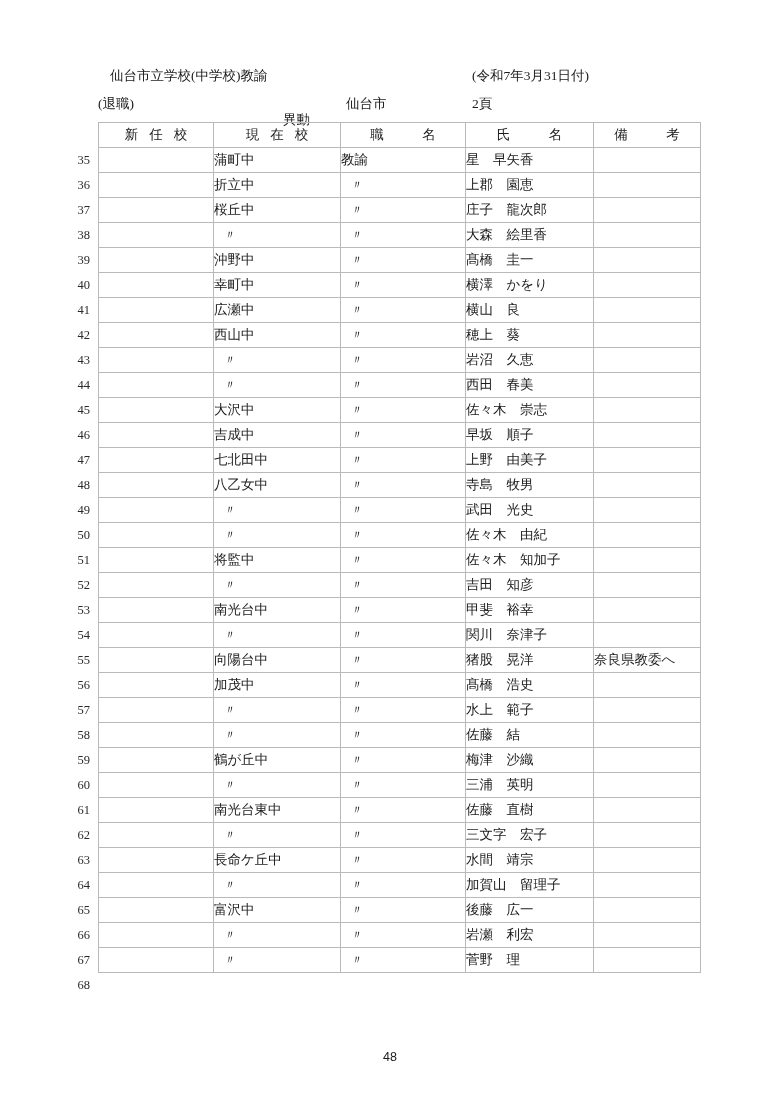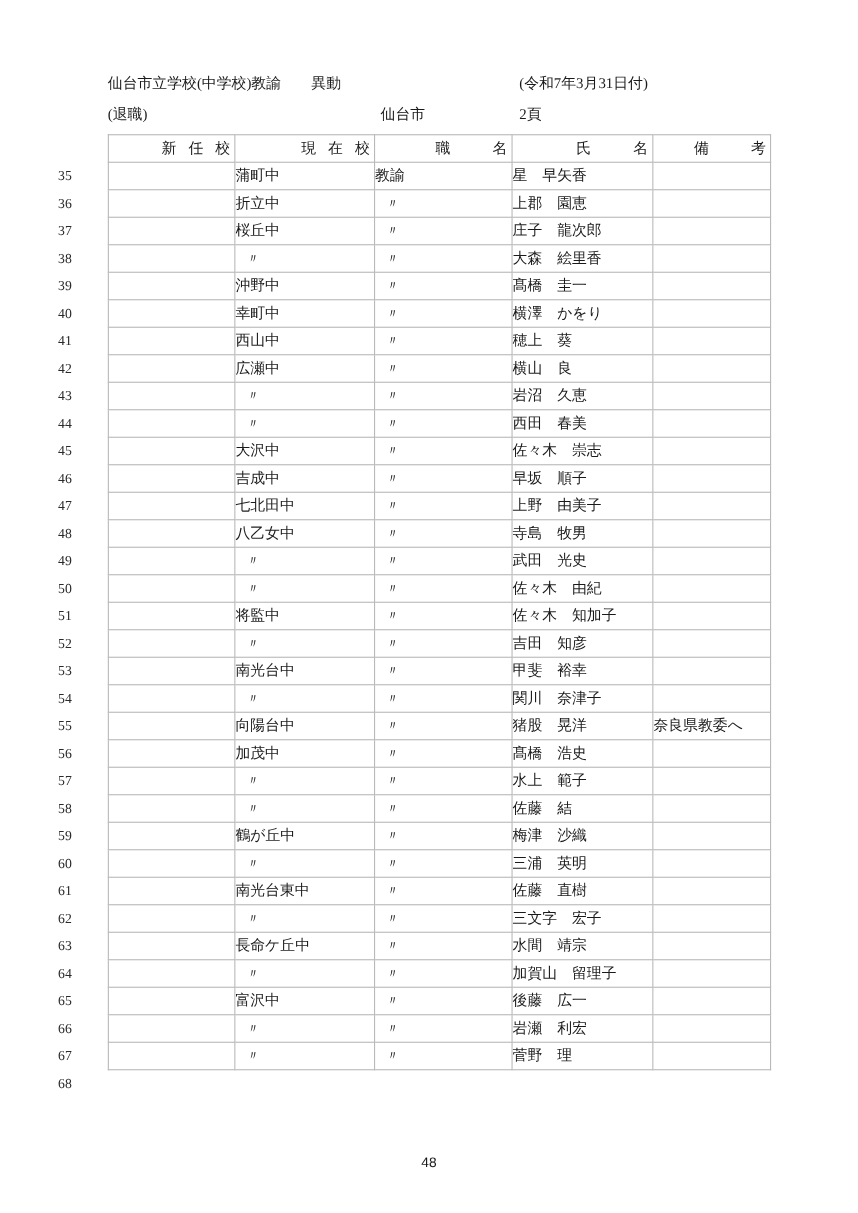--- a/index.html
+++ b/index.html
@@ -27,22 +27,22 @@
     top: 62px;
     width: 620px;
   }
   .hdr-line {
     position: relative;
     height: 28px;
     font-size: 13.5px;
     line-height: 28px;
     white-space: nowrap;
   }
-  .hdr-title      { position: absolute; left: 0; text-align: right; }
-  .hdr-kind       { position: absolute; left: 185px; }
+  .hdr-title      { position: absolute; left: 12px; text-align: right; }
+  .hdr-kind       { position: absolute; left: 185px; margin-top: 44px; }
   .hdr-date       { position: absolute; left: 374px; }
   .hdr-status     { position: absolute; left: 0; }
   .hdr-city       { position: absolute; left: 248px; }
   .hdr-page       { position: absolute; left: 374px; }
 
   
   .table-wrap {
     position: absolute;
     left: 98px;
     top: 122px;
@@ -65,21 +65,21 @@
     white-space: nowrap;
   }
   .col-new     { width: 115px; }
   .col-cur     { width: 127px; }
   .col-title   { width: 125px; }
   .col-name    { width: 128px; }
   .col-remarks { width: 107px; }
 
   thead th {
     height: 26px;
-    text-align: right;
+    text-align: center;
     letter-spacing: 0.28em;
     text-indent: 0.28em;
     font-size: 13.5px;
     margin-top: 36px;
   }
   tbody td {
     padding-left: 8px;
     text-align: left;
   }
   tbody td.ditto {
@@ -91,21 +91,21 @@
   
   .rownums {
     position: absolute;
     left: 28px;
     top: 148px;
     width: 62px;
   }
   .rownum {
     height: 25px;
     line-height: 25px;
-    text-align: center;
+    text-align: right;
     font-size: 12.5px;
     font-family: "Liberation Serif", "DejaVu Serif", serif;
     color: #2a2a2a;
   }
 
   
   .footer {
     position: absolute;
     left: 0;
     top: 1050px;
@@ -227,30 +227,30 @@
           </tr>
           <tr>
             <td></td>
             <td>幸町中</td>
             <td class="ditto">〃</td>
             <td>横澤　かをり</td>
             <td></td>
           </tr>
           <tr>
             <td></td>
+            <td>広瀬中</td>
+            <td class="ditto">〃</td>
+            <td>横山　良</td>
+            <td></td>
+          </tr>
+          <tr>
+            <td></td>
             <td>西山中</td>
             <td class="ditto">〃</td>
             <td>穂上　葵</td>
-            <td></td>
-          </tr>
-          <tr>
-            <td></td>
-            <td>広瀬中</td>
-            <td class="ditto">〃</td>
-            <td>横山　良</td>
             <td></td>
           </tr>
           <tr>
             <td></td>
             <td class="ditto">〃</td>
             <td class="ditto">〃</td>
             <td>岩沼　久恵</td>
             <td></td>
           </tr>
           <tr>

